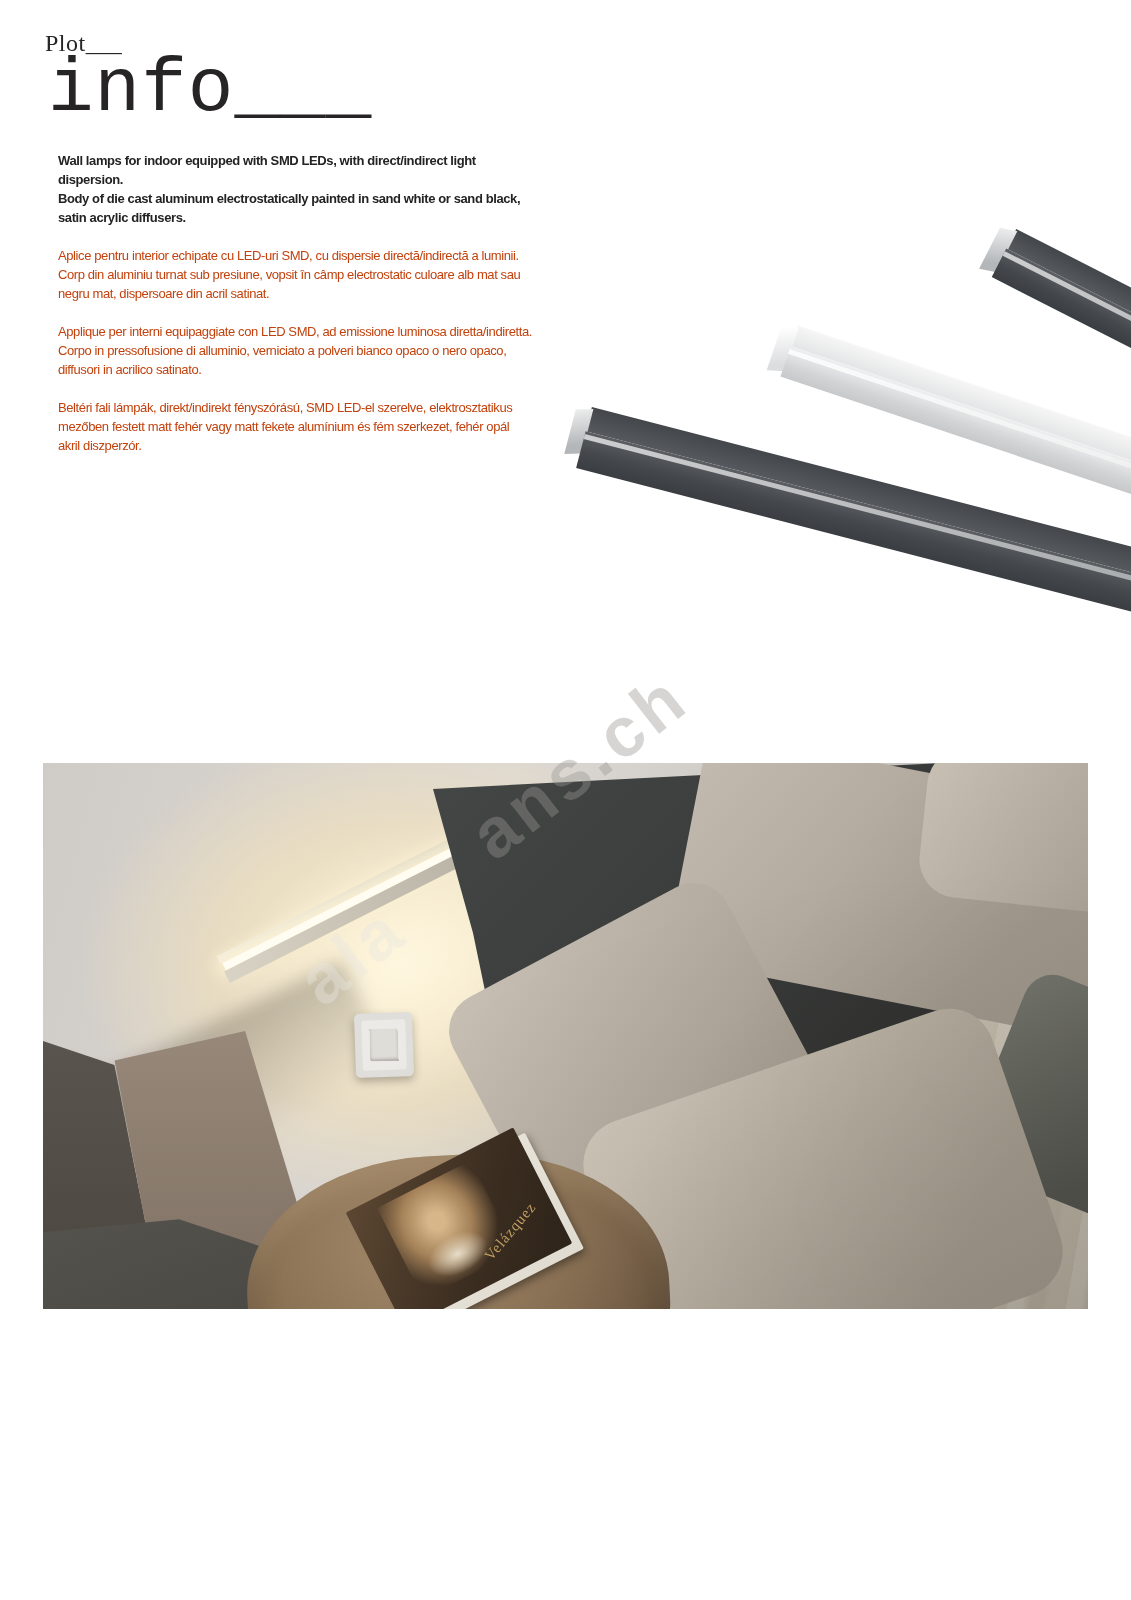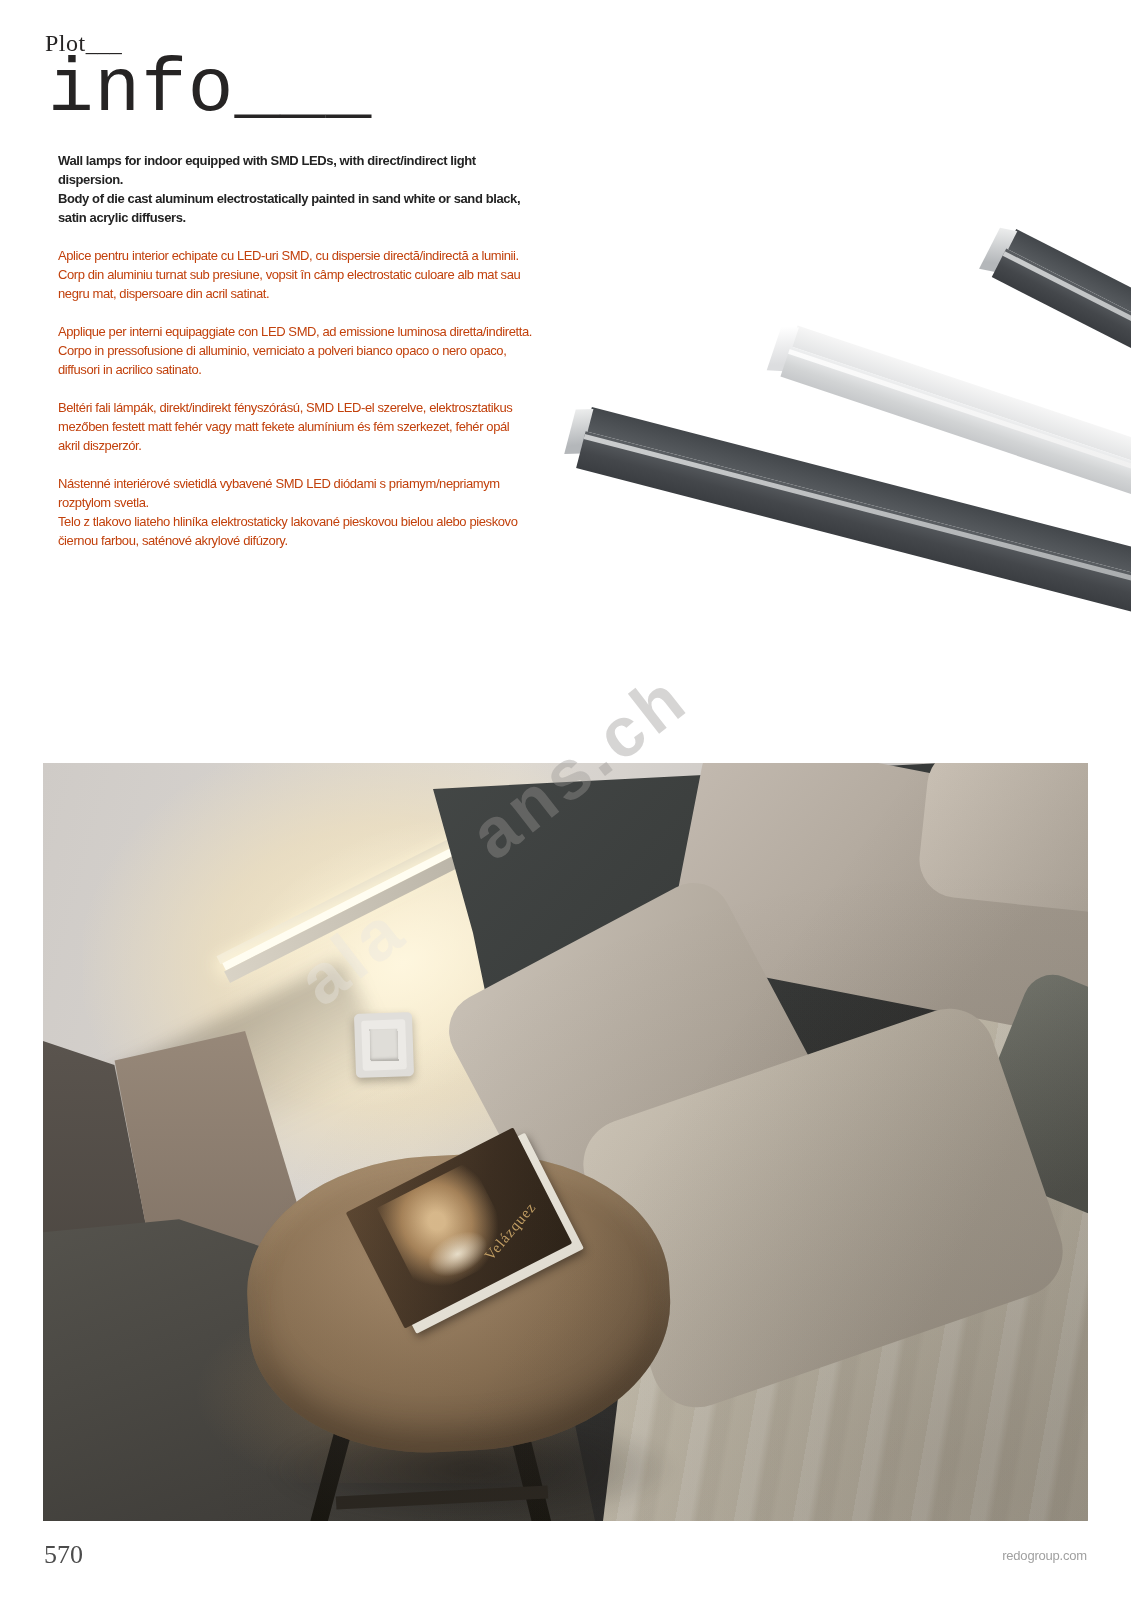--- a/index.html
+++ b/index.html
@@ -1,17 +1,17 @@
 <!DOCTYPE html>
 <html><head>
 <meta charset="utf-8">
 <style>
   html,body{margin:0;padding:0;background:#ffffff;}
   #page{
-    position:relative;width:1131px;height:1600px;margin:0 auto;
+    position:relative;width:1131px;height:1309px;margin:0 auto;
     background:#ffffff;overflow:hidden;
     font-family:"Liberation Sans",sans-serif;
   }
   
   .brand{
     position:absolute;left:45px;top:30px;
     font-family:"Liberation Serif",serif;font-size:24px;color:#272525;letter-spacing:.5px;
   }
   .brand .rule{letter-spacing:0;}
   .page-title{
@@ -142,24 +142,20 @@
 satin acrylic diffusers.</p>
     <p class="para">Aplice pentru interior echipate cu LED-uri SMD, cu dispersie directă/indirectă a luminii.
 Corp din aluminiu turnat sub presiune, vopsit în câmp electrostatic culoare alb mat sau
 negru mat, dispersoare din acril satinat.</p>
     <p class="para">Applique per interni equipaggiate con LED SMD, ad emissione luminosa diretta/indiretta.
 Corpo in pressofusione di alluminio, verniciato a polveri bianco opaco o nero opaco,
 diffusori in acrilico satinato.</p>
     <p class="para">Beltéri fali lámpák, direkt/indirekt fényszórású, SMD LED-el szerelve, elektrosztatikus
 mezőben festett matt fehér vagy matt fekete alumínium és fém szerkezet, fehér opál
 akril diszperzór.</p>
-    <p class="para">Nástenné interiérové svietidlá vybavené SMD LED diódami s priamym/nepriamym
-rozptylom svetla.
-Telo z tlakovo liateho hliníka elektrostaticky lakované pieskovou bielou alebo pieskovo
-čiernou farbou, saténové akrylové difúzory.</p>
   </div>
 
   <div id="bar-small" class="bar">
     <div class="cap"></div>
     <div class="top"></div>
     <div class="front"></div>
   </div>
   <div id="bar-white" class="bar white">
     <div class="cap"></div>
     <div class="top"></div>

